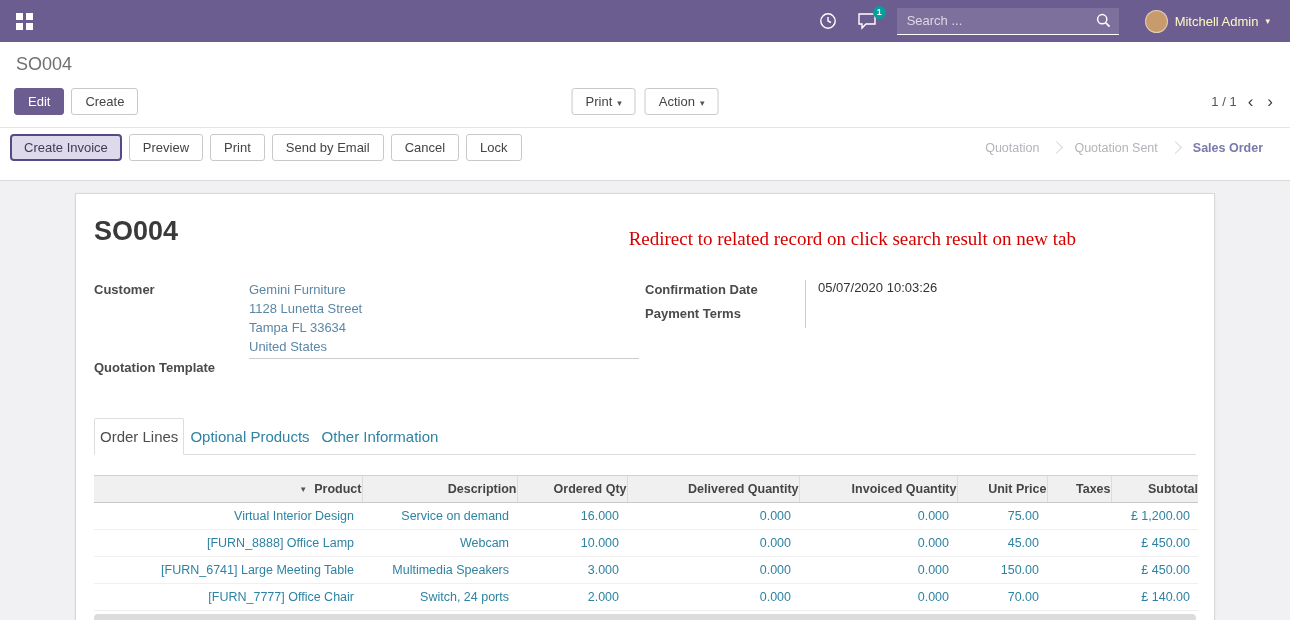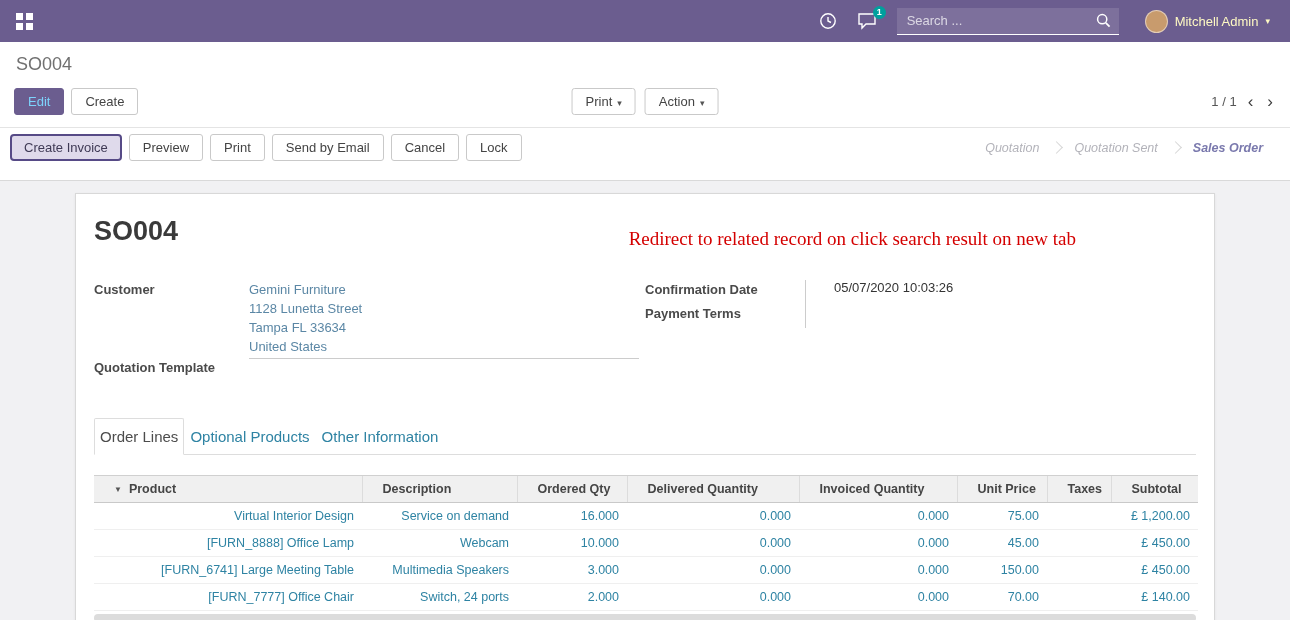--- a/index.html
+++ b/index.html
@@ -35,37 +35,37 @@
   .user-name { font-size:13px; }
   .caret { font-size:9px; line-height:1; }
   
   .control-panel { background:#fff; padding:10px 14px 12px; }
   .breadcrumb { font-size:18px; color:#707070; margin:2px 0 13px 2px; }
   .cp-row { display:flex; align-items:center; position:relative; }
   .btn {
     font-size:13px; padding:5px 13px; border:1px solid #c9c9c9; background:#fff;
     color:#444; border-radius:3px; cursor:pointer; white-space:nowrap;
   }
-  .btn-primary { background:#6b5d8f; border-color:#6b5d8f; color:#7dd3fc; }
+  .btn-primary { background:#6b5d8f; border-color:#6b5d8f; color:#ffffff; }
   .left-group { display:flex; gap:7px; }
   .center-group { position:absolute; left:50%; transform:translateX(-50%); display:flex; gap:9px; }
   .pager { margin-left:auto; display:flex; align-items:center; gap:8px; font-size:13px; color:#555; }
   .pager-btn { background:none; border:none; font-size:17px; color:#3d3d3d; cursor:pointer; padding:0 3px; line-height:1; }
   .dd-caret { font-size:9px; margin-left:5px; color:#555; }
   
   .statusbar {
     background:#fff; border-top:1px solid #e4e4e4; border-bottom:1px solid #d9d9d9;
     display:flex; align-items:center; padding:6px 0 19px 10px;
   }
   .sb-buttons { display:flex; gap:7px; }
   .btn-create-invoice {
     background:#dfdaeb; border:2px solid #564a86; color:#3f3a55;
     font-size:13px; padding:3px 12px; border-radius:4px; cursor:pointer;
   }
-  .sb-stages { margin-left:auto; display:flex; align-items:center; font-size:12.5px; color:#b3b3ba; padding-right:14px;font-style:italic; }
+  .sb-stages { margin-left:auto; display:flex; align-items:center; font-size:12.5px; color:#b3b3ba; padding-right:14px; }
   .stage { padding:4px 13px; cursor:pointer; white-space:nowrap; }
   .stage.active { color:#7a79ad; font-weight:bold; }
   .stage-sep { width:9px; height:9px; border-top:1px solid #d6d6d6; border-right:1px solid #d6d6d6; transform:rotate(45deg); }
   
   .sheet {
     width:1140px; margin:12px auto 0; background:#fff; border:1px solid #d8d8d8;
     box-shadow:0 1px 3px rgba(0,0,0,0.06); padding:22px 18px; height:500px;
   }
   .sheet-header { display:flex; align-items:flex-start; }
   .sheet-title { font-size:27px; font-weight:bold; color:#3a3a3a; margin:0; }
@@ -73,37 +73,37 @@
     font-family:"Liberation Serif", serif; color:#d40000; font-size:19px;
     margin:12px 120px 0 auto;
   }
   .fields { display:flex; margin-top:30px; }
   .fcol { width:50%; }
   .frow { display:flex; font-size:13px; }
   .flabel { width:155px; font-weight:bold; color:#4a4a4a; padding-top:2px; flex-shrink:0; }
   .flabel-r { width:160px; }
   .fvalue { flex:1; color:#5b87a5; line-height:19px; }
   .fvalue-empty { border-top:1px solid #ccc; height:22px; margin-right:6px; }
-  .rvalue { flex:1; border-left:1px solid #ccc; padding-left:28px; min-height:24px; color:#333; }
+  .rvalue { flex:1; border-left:1px solid #ccc; padding-left:12px; min-height:24px; color:#333; }
   .qt-row { margin-top:2px; }
   
   .tabs { display:flex; border-bottom:1px solid #ddd; margin-top:38px; padding-left:0; }
   .tab {
     padding:9px 5px; font-size:15px; color:#2e83a3; cursor:pointer;
     border:1px solid transparent; margin-bottom:-1px; background:none;
   }
   .tab.active {
     color:#4c4c4c; background:#fff; border-color:#ddd; border-bottom-color:#fff;
     border-radius:2px 2px 0 0;
   }
   
   table.olines { width:100%; border-collapse:collapse; font-size:12.5px; margin-top:20px; table-layout:fixed; }
   .olines thead th {
     background:#f0f0f0; border-top:1px solid #d0d0d0; border-bottom:1px solid #c9c9c9;
-    padding:6px 20px; color:#454545; font-weight:bold; text-align:left; cursor:pointer;
+    padding:6px 0; color:#454545; font-weight:bold; text-align:right; cursor:pointer;
     overflow:hidden; white-space:nowrap;
   }
   .olines thead th + th { border-left:1px solid #dcdcdc; }
   .olines tbody td {
     padding:6px 8px; border-bottom:1px solid #efefef; color:#2e83a3;
     overflow:hidden; white-space:nowrap;text-align:right;
   }
   .olines tbody tr { cursor:pointer; }
   .num { text-align:right; }
   .hdr-caret { font-size:8px; color:#555; margin-right:7px; vertical-align:1px; cursor:pointer; }

